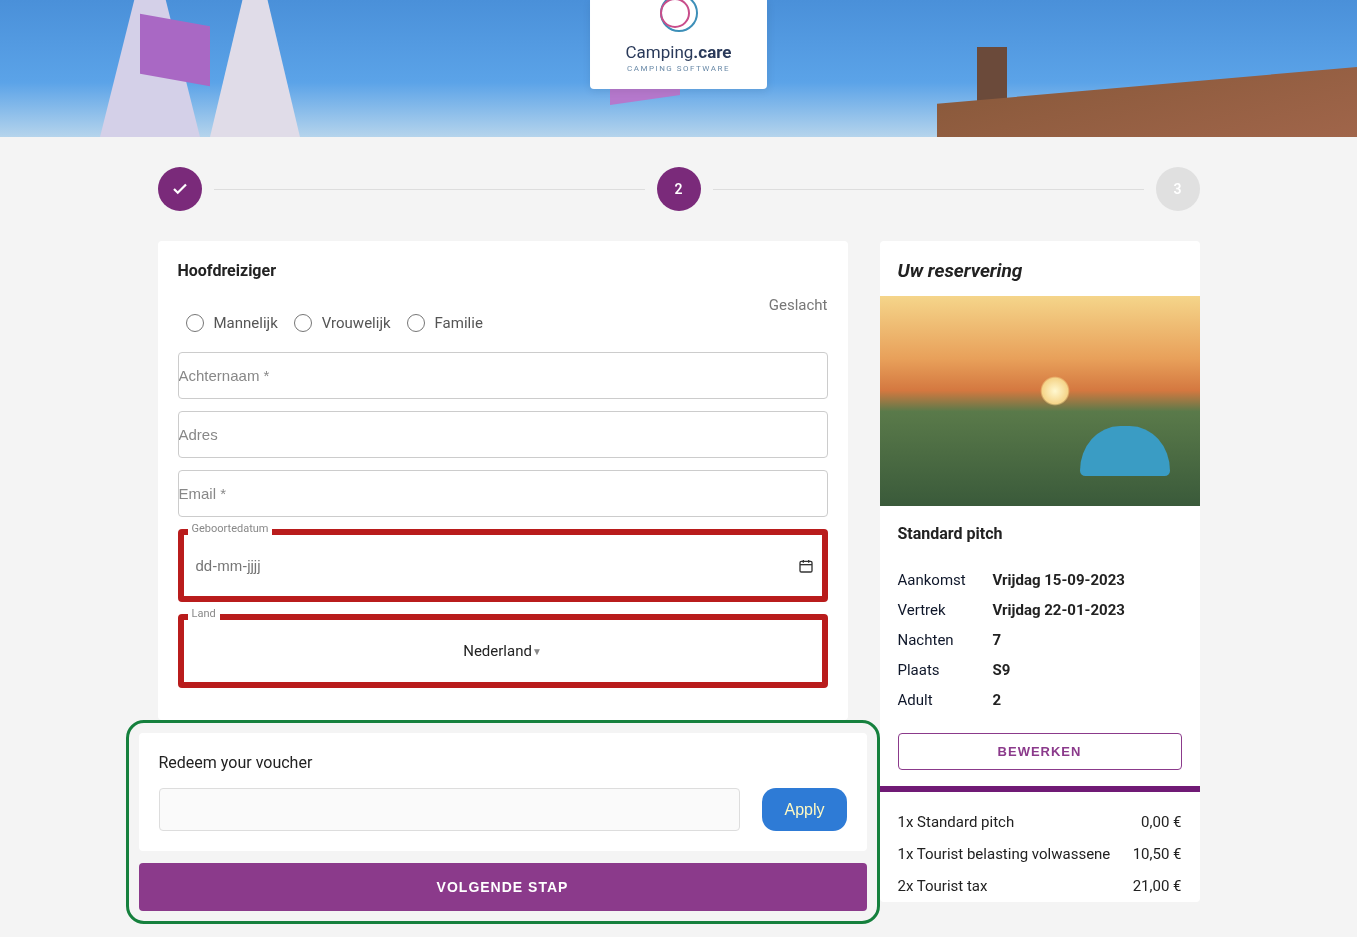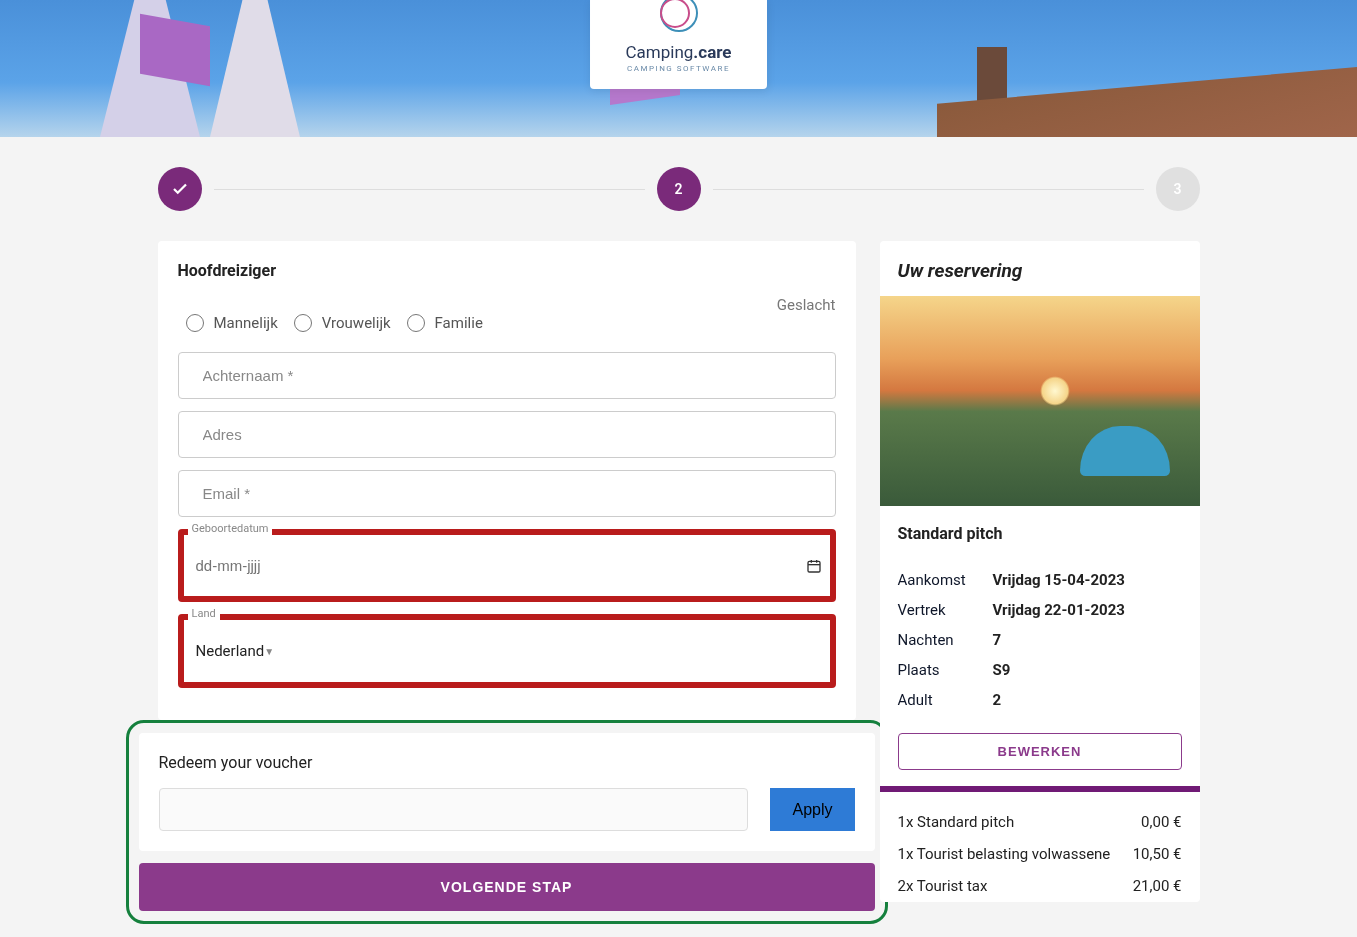--- a/index.html
+++ b/index.html
@@ -77,41 +77,41 @@
   flex-shrink: 0;
 }
 .step-circle.done { background: #7a2a7a; color: #fff; }
 .step-circle.active { background: #7a2a7a; color: #fff; }
 .step-circle.pending { background: #e0e0e0; color: #fff; }
 .step-line { flex: 1; height: 1px; background: #ddd; }
 
 .main-grid {
   display: grid;
   grid-template-columns: 1fr 320px;
-  gap: 24px;
+  gap: 32px;
   align-items: start;
 }
 
 .card {
   background: #fff;
   border-radius: 4px;
   padding: 20px;
 }
 
 .section-title { font-weight: 700; font-size: 16px; margin-bottom: 16px; }
 .field-label { color: #777; font-size: 15px; margin: 4px 0 0 8px; text-align: right; }
 
 .radio-row { display: flex; gap: 16px; margin-left: 8px; margin-bottom: 20px; }
 .radio-item { display: flex; align-items: center; gap: 10px; cursor: pointer; }
 .radio-item input { width: 18px; height: 18px; accent-color: #555; }
 .radio-item label { color: #555; font-size: 15px; }
 
 .text-input {
   width: 100%;
-  padding: 14px 24px;
+  padding: 14px 0;
   border: 1px solid #ccc;
   border-radius: 4px;
   font-size: 15px;
   margin-bottom: 12px;
   background: #fff;
 }
 .text-input::placeholder { color: #888; }
 
 .field-wrap { position: relative; margin-bottom: 12px; }
 .field-wrap .float-label {
@@ -131,21 +131,21 @@
   font-size: 15px;
   background: #fff;
 }
 .field-wrap .date-icon {
   position: absolute;
   right: 14px;
   top: 50%;
   transform: translateY(-50%);
   width: 16px; height: 16px;
 }
-.select { display: flex; align-items: center; justify-content: flex-start; cursor: pointer; }
+.select { display: flex; align-items: center; justify-content: center; cursor: pointer; }
 .select .arrow { color: #888; font-size: 10px; }
 
 .voucher-highlight {
   border: 3px solid #15803d;
   border-radius: 18px;
   padding: 10px;
   margin: 0 -32px;
 }
 .voucher-card { background: #fff; border-radius: 4px; padding: 20px; }
 .voucher-title { font-size: 16px; margin-bottom: 16px; }
@@ -153,24 +153,24 @@
 .voucher-row input {
   flex: 1;
   padding: 12px;
   border: 1px solid #ddd;
   border-radius: 4px;
   background: #fafafa;
   font-size: 15px;
 }
 .apply-btn {
   background: #2e7bd6;
-  color: #000000;
+  color: #fef9c3;
   border: none;
   padding: 0 22px;
-  border-radius: 0;
+  border-radius: 14px;
   font-size: 16px;
   font-weight: 500;
   cursor: pointer;
   margin-left: 8px;
 }
 
 .next-btn {
   width: 100%;
   background: #8b3a8b;
   color: #fff;
@@ -319,21 +319,21 @@
 
     <div class="sidebar-card">
       <div class="sidebar-title">Uw reservering</div>
       <div class="sidebar-img">
           <div class="tent"></div>
         </div>
       <div class="pitch-name">Standard pitch</div>
       <div class="info-table">
         <div class="info-row">
             <span class="k">Aankomst</span>
-            <span class="v">Vrijdag 15-04-2023</span>
+            <span class="v">Vrijdag 15-09-2023</span>
           </div>
         <div class="info-row">
             <span class="k">Vertrek</span>
             <span class="v">Vrijdag 22-01-2023</span>
           </div>
         <div class="info-row">
             <span class="k">Nachten</span>
             <span class="v">7</span>
           </div>
         <div class="info-row">

